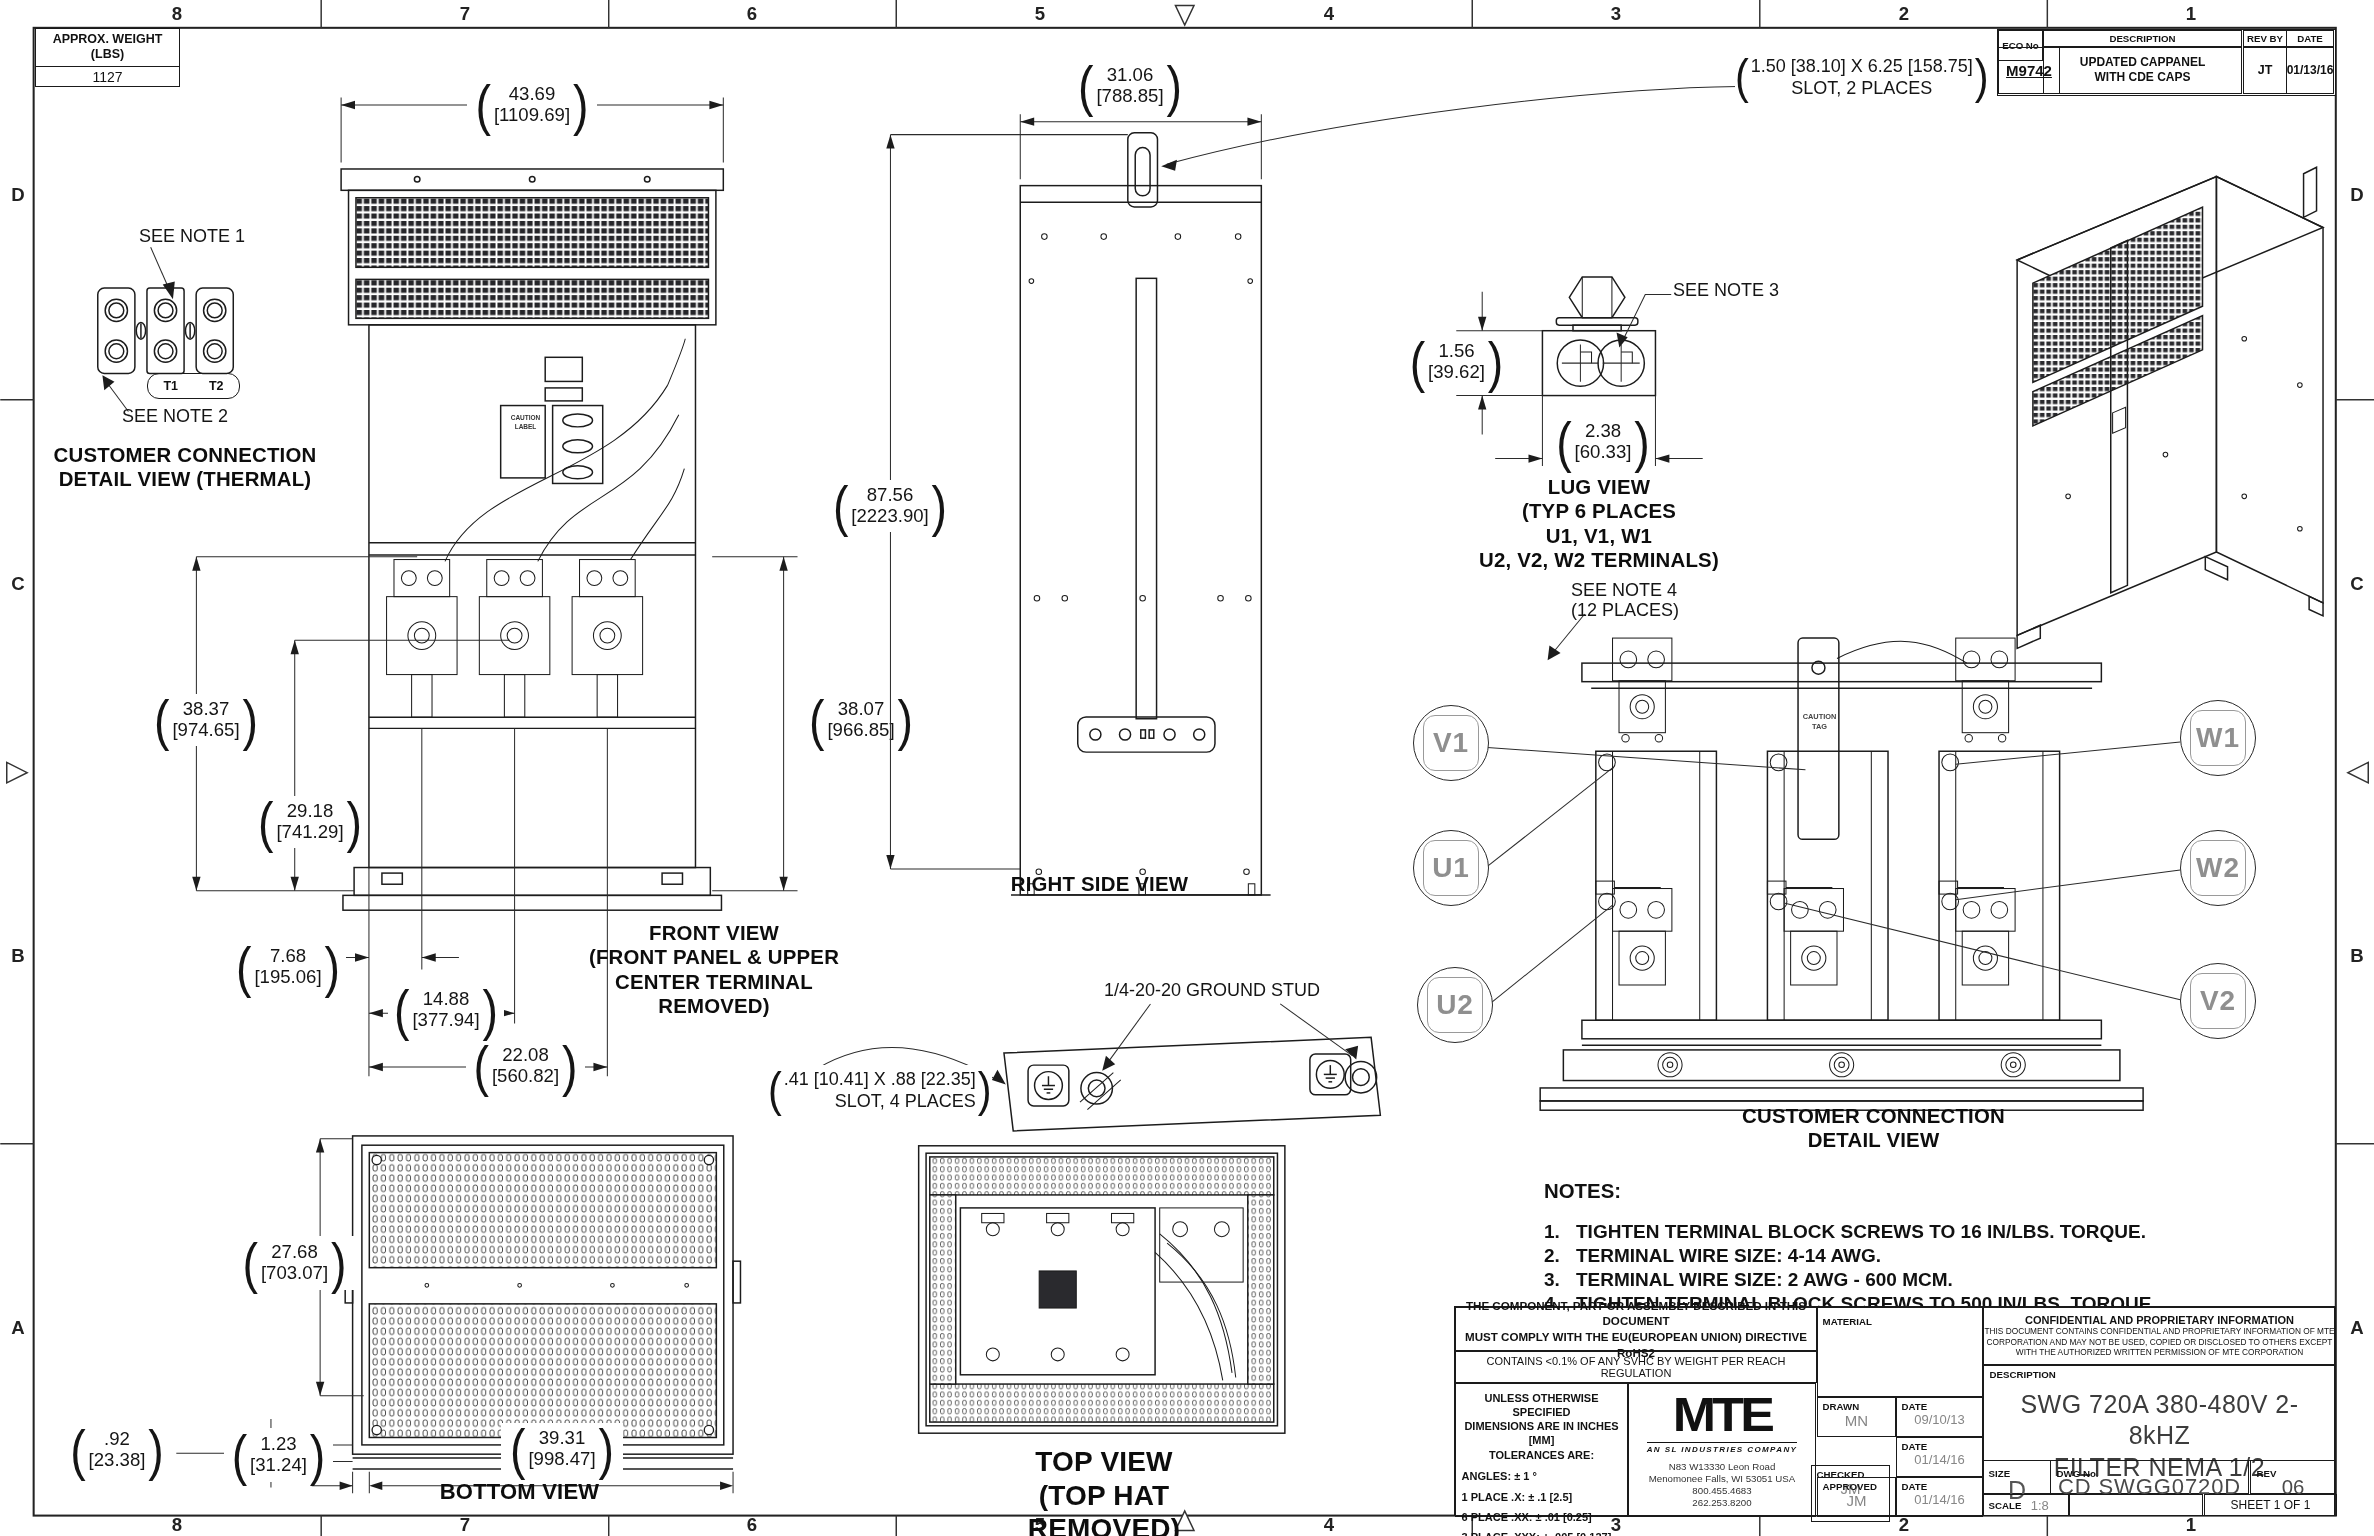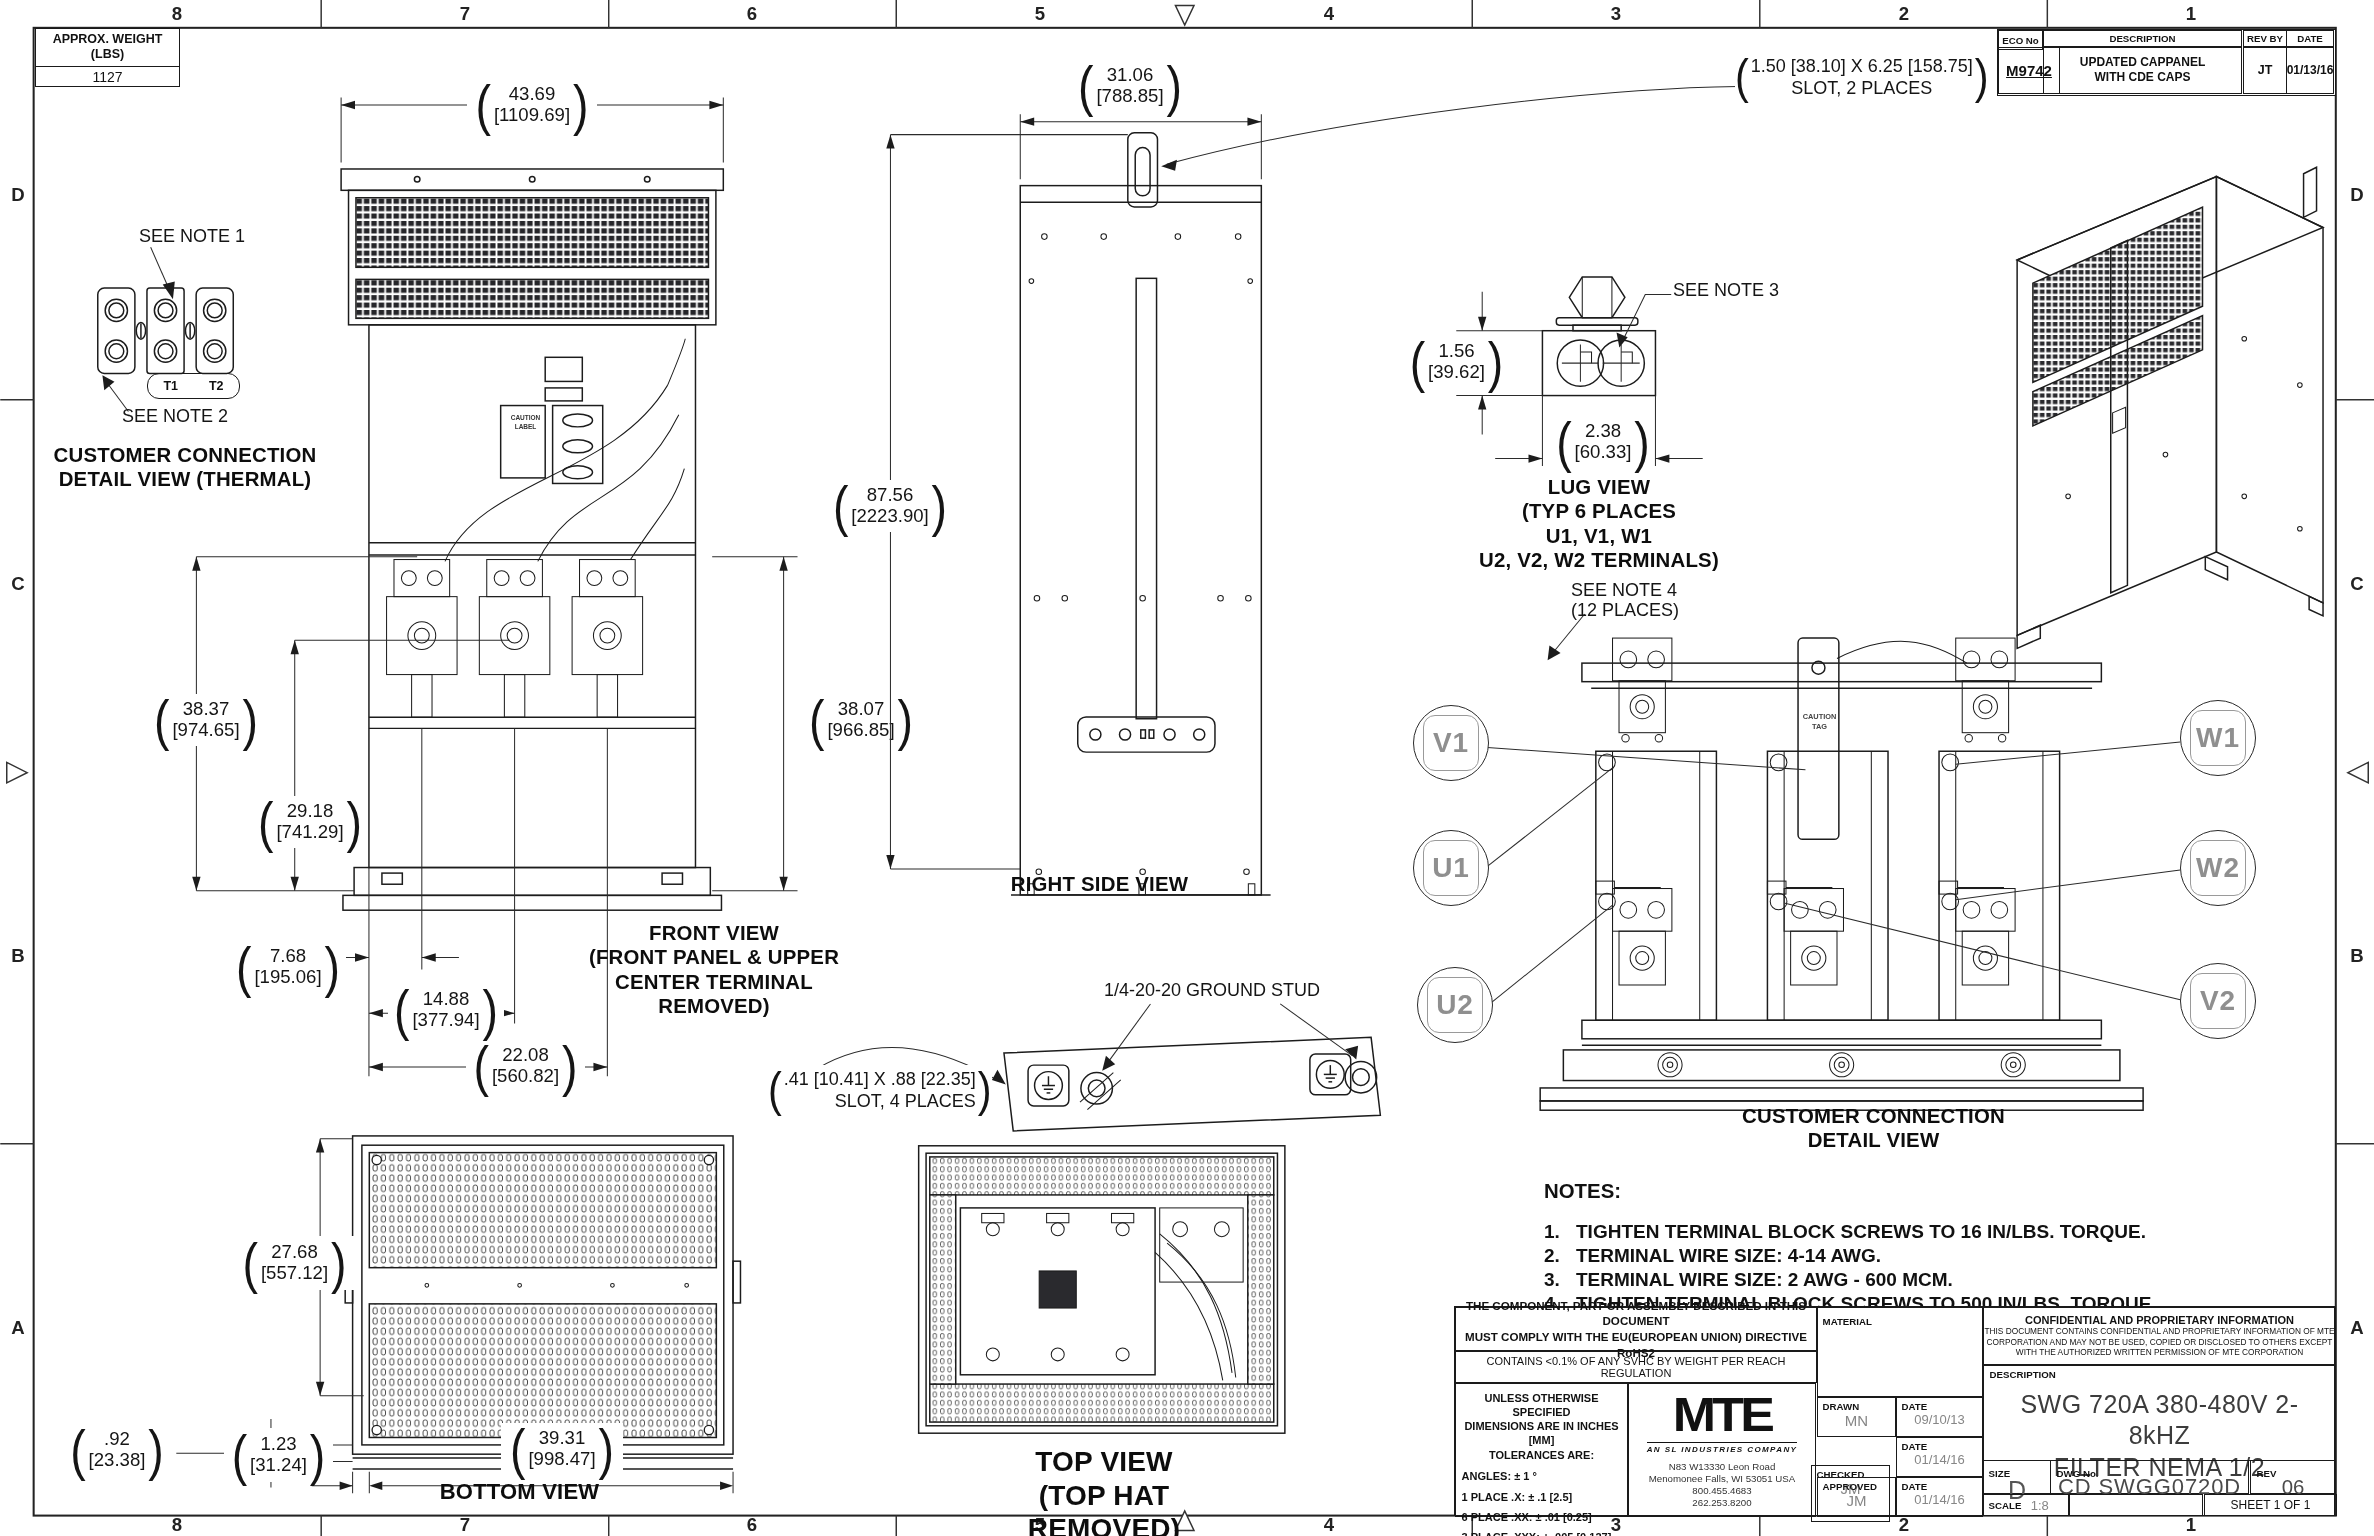--- a/index.html
+++ b/index.html
@@ -100,21 +100,21 @@
 <div class="box" style="left:35px;top:28px;width:145px;height:59px;">
   <div class="abs ctr" style="left:0;top:1.9px;width:143px;height:33px;font-weight:700;font-size:12.5px;line-height:1.2;flex-direction:column;">
     <span>APPROX. WEIGHT</span>
       <span>(LBS)</span>
   </div>
   <div class="abs" style="left:0;top:37px;width:143px;border-top:1.3px solid #1a1a1a;"></div>
   <div class="abs ctr" style="left:0;top:38px;width:143px;height:19.5px;font-size:14px;font-weight:500;">1127</div>
 </div>
 
 <div class="box" style="left:1997px;top:29px;width:339px;height:67px;border-width:1.2px;">
-  <div class="cell ctr lbl" style="left:0;top:0;width:45px;height:20px;">ECO No</div>
+  <div class="cell ctr lbl" style="left:0;top:0;width:45px;height:31px;">ECO No</div>
   <div class="cell ctr lbl" style="left:45px;top:0;width:199px;height:16.7px;">DESCRIPTION</div>
   <div class="cell ctr lbl" style="left:245px;top:0;width:44px;height:16.7px;">REV BY</div>
   <div class="cell ctr lbl" style="left:288px;top:0;width:48px;height:16.7px;">DATE</div>
   <div class="cell ctr" style="left:0;top:16.7px;width:62px;height:47px;font-size:15px;font-weight:700;text-decoration:underline;">M9742</div>
   <div class="cell ctr" style="left:45px;top:16.7px;width:199px;height:47px;font-size:12px;font-weight:700;padding:0 26px;line-height:1.25;">UPDATED CAPPANEL WITH CDE CAPS</div>
   <div class="cell ctr" style="left:245px;top:16.7px;width:44px;height:47px;font-size:12.5px;font-weight:700;">JT</div>
   <div class="cell ctr" style="left:288px;top:16.7px;width:48px;height:47px;font-size:12px;font-weight:700;">01/13/16</div>
 </div>
 
 <svg style="left:56px;top:223px" width="297" height="288" viewBox="0 0 320 310">
@@ -637,21 +637,21 @@
     <polygon points="252,348 247.5,333 256.5,333"></polygon>
       <polygon points="252,366 247.5,381 256.5,381"></polygon>
     <polygon points="340,392 326,387.5 326,396.5"></polygon>
       <polygon points="358,392 372,387.5 372,396.5"></polygon>
     <polygon points="750,392 736,387.5 736,396.5"></polygon>
   </g>
 </svg>
 <div class="refdim" style="left:234px;top:1236px;width:121px;height:54px;">
   <span class="stack">
       <span>27.68</span>
-      <span>[557.12]</span>
+      <span>[703.07]</span>
     </span>
 </div>
 <div class="refdim" style="left:65px;top:1423px;width:104px;height:54px;">
   <span class="stack">
       <span>.92</span>
       <span>[23.38]</span>
     </span>
 </div>
 <div class="refdim" style="left:224px;top:1428px;width:109px;height:54px;">
   <span class="stack">

